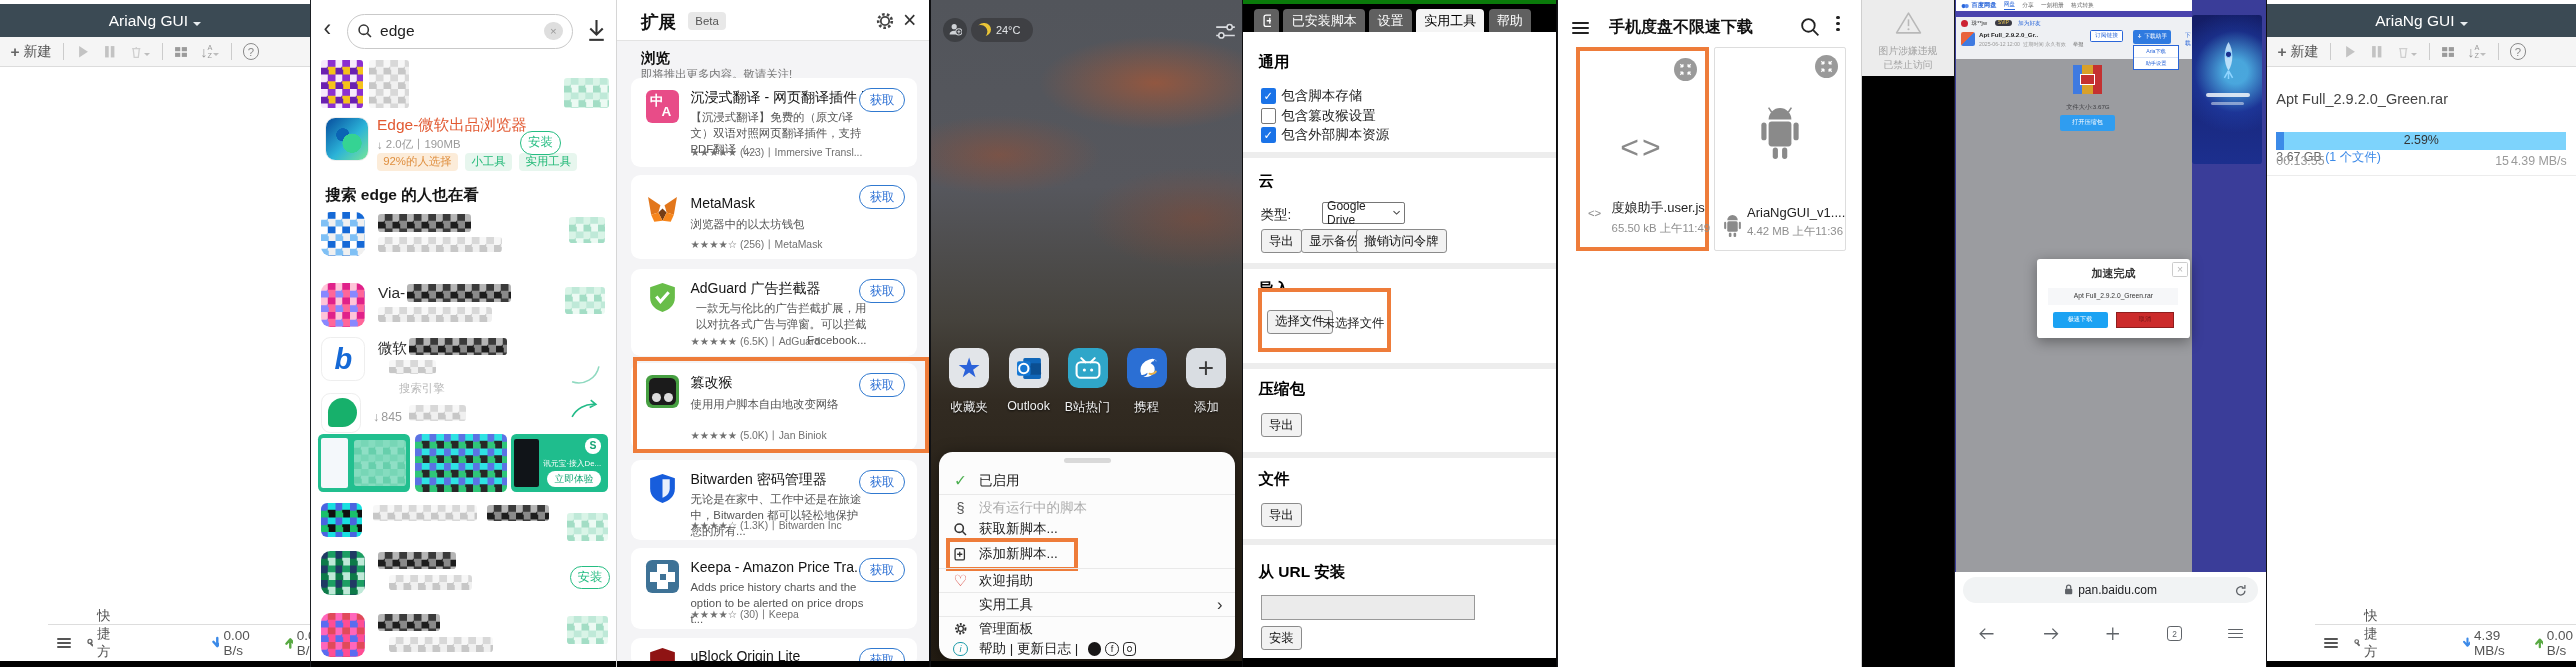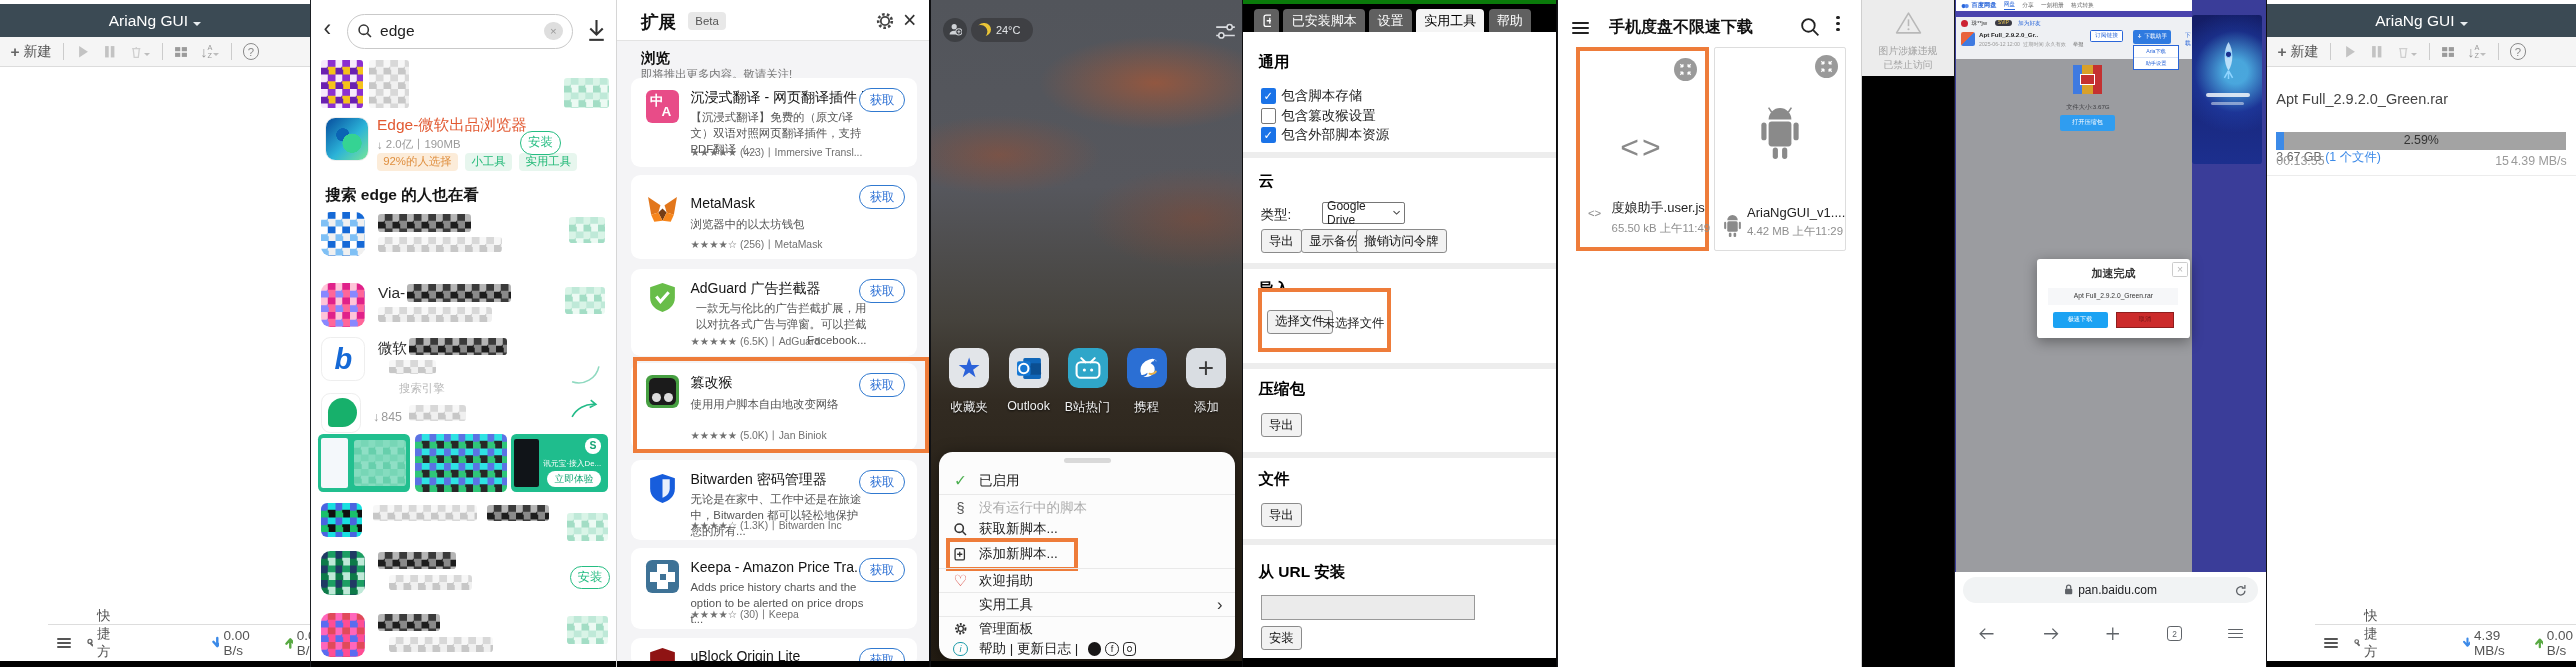--- a/index.html
+++ b/index.html
@@ -660,21 +660,21 @@
       </svg>
       <svg class="a" style="left:7.3px;bottom:13.5px;" width="21" height="23" viewBox="0 0 40 44">
         <path d="M10 12 a10 10 0 0 1 20 0 Z" fill="#8a8a8a"></path>
           <rect x="10" y="14" width="20" height="20" rx="3" fill="#8a8a8a"></rect>
         <rect x="4" y="15" width="4" height="14" rx="2" fill="#8a8a8a"></rect>
           <rect x="32" y="15" width="4" height="14" rx="2" fill="#8a8a8a"></rect>
         <rect x="13" y="36" width="5" height="8" rx="2" fill="#8a8a8a"></rect>
           <rect x="22" y="36" width="5" height="8" rx="2" fill="#8a8a8a"></rect>
       </svg>
       <span class="a" style="left:32px;bottom:30px;font-size:13px;color:#222;white-space:nowrap;">AriaNgGUI_v1....</span>
-      <span class="a" style="left:32px;bottom:11.4px;font-size:11.4px;color:#8f8f8f;white-space:nowrap;">4.42 MB 上午11:29</span>
+      <span class="a" style="left:32px;bottom:11.4px;font-size:11.4px;color:#8f8f8f;white-space:nowrap;">4.42 MB 上午11:36</span>
     </div>
   </section>
   <div class="vsep" style="left:1861px;background:#cfcfcf;"></div>
 
   <section class="w" style="left:1862px;width:92px;background:#000;">
     <div class="a" style="left:0;top:0;width:92px;height:76px;background:#ececec;">
       <svg class="a" style="left:33px;top:11.4px;" width="27" height="24" viewBox="0 0 52 46">
         <path d="M26 4 L49 42 H3 Z" stroke="#b8b8b8" stroke-width="3" fill="none" stroke-linejoin="round"></path>
         <path d="M26 16 v13" stroke="#b8b8b8" stroke-width="3"></path>
           <circle cx="26" cy="35" r="2" fill="#b8b8b8"></circle>
@@ -843,21 +843,21 @@
           <span>?</span>
         </div>
     </div>
 
     <div class="a" style="left:0;top:84px;width:309px;height:92px;border-bottom:0.5px solid #ececec;background:#fff;">
       <span class="a" style="left:9.3px;top:7.3px;font-size:14.5px;color:#444;">Apt Full_2.9.2.0_Green.rar</span>
       <span class="a" style="left:9.3px;top:28px;font-size:12.4px;color:#666;margin-top:37px;">
         <span>3.67 GB</span>
         <span style="color:#3c8ae8;">(1 个文件)</span>
       </span>
-      <div class="a" style="left:9.3px;top:48px;width:290px;height:17.6px;background:#a3a3a3;">
+      <div class="a" style="left:9.3px;top:48px;width:290px;height:17.6px;background:#7dd3fc;">
         <i class="a" style="left:0;top:0;height:17.6px;width:2.6%;background:#3c8ae8;"></i>
         <span class="a tc" style="left:0;top:0;width:290px;font-size:12.4px;color:#333;line-height:17.6px;">2.59%</span>
       </div>
       <span class="a" style="left:9.3px;top:70px;font-size:12.4px;color:#9a9a9a;">00:13:55</span>
       <span class="a" style="right:67px;top:70px;font-size:12.4px;color:#9a9a9a;">15</span>
       <span class="a" style="right:9.3px;top:70px;font-size:12.4px;color:#9a9a9a;">4.39 MB/s</span>
     </div>
     <div class="aria-status">
       <span class="bars">
           <i></i>

